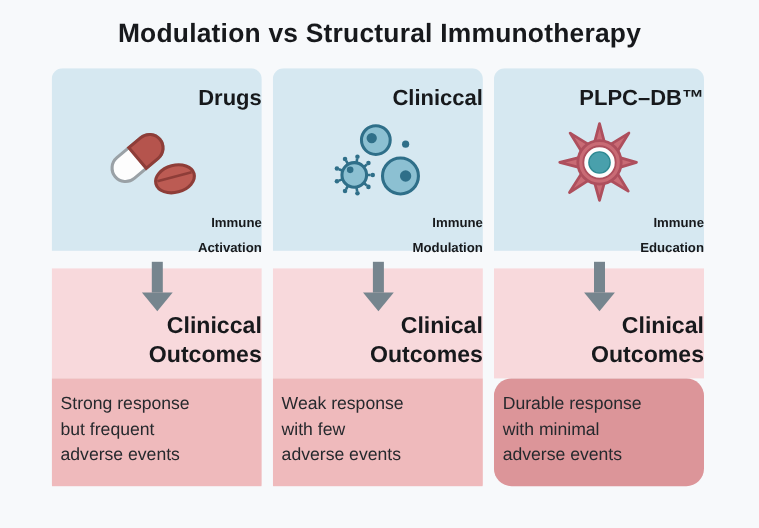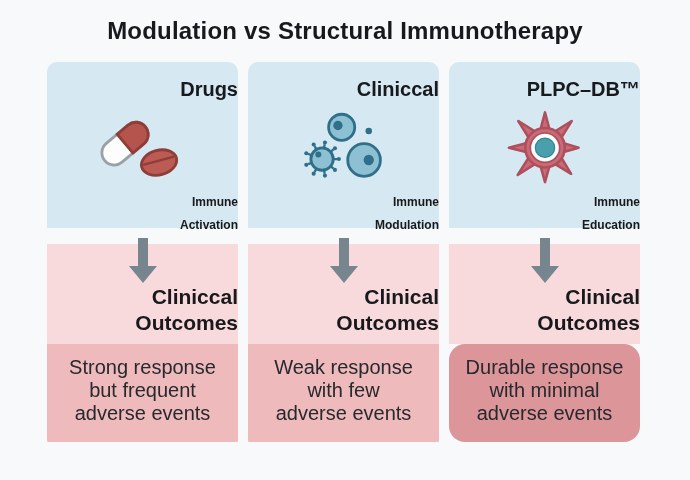--- a/index.html
+++ b/index.html
@@ -43,22 +43,22 @@
     border-right:14px solid transparent;
     border-top:17px solid #76858e;
   }
   .sec-outcome{
     height:100px;background:#f8d9dc;text-align:right;box-sizing:border-box;margin-top:16px;
   }
   .outcome-label{
     padding-top:40px;font-size:21px;font-weight:bold;line-height:26px;
   }
   .sec-result{
-    height:98px;background:#efbabc;text-align:center;box-sizing:border-box;
-    padding:12px 8px 0 8px;font-size:20px;line-height:23px;color:#26292d;
+    height:98px;background:#efbabc;box-sizing:border-box;
+    padding:12px 8px 0 8px;font-size:16px;line-height:23px;color:#26292d;
   }
   .card--highlight .sec-result{background:#dc9599;border-radius:16px;}
 </style>
 </head>
 <body>
 
 <h1 class="page-title">Modulation vs Structural Immunotherapy</h1>
 
 <div class="cards">
 

